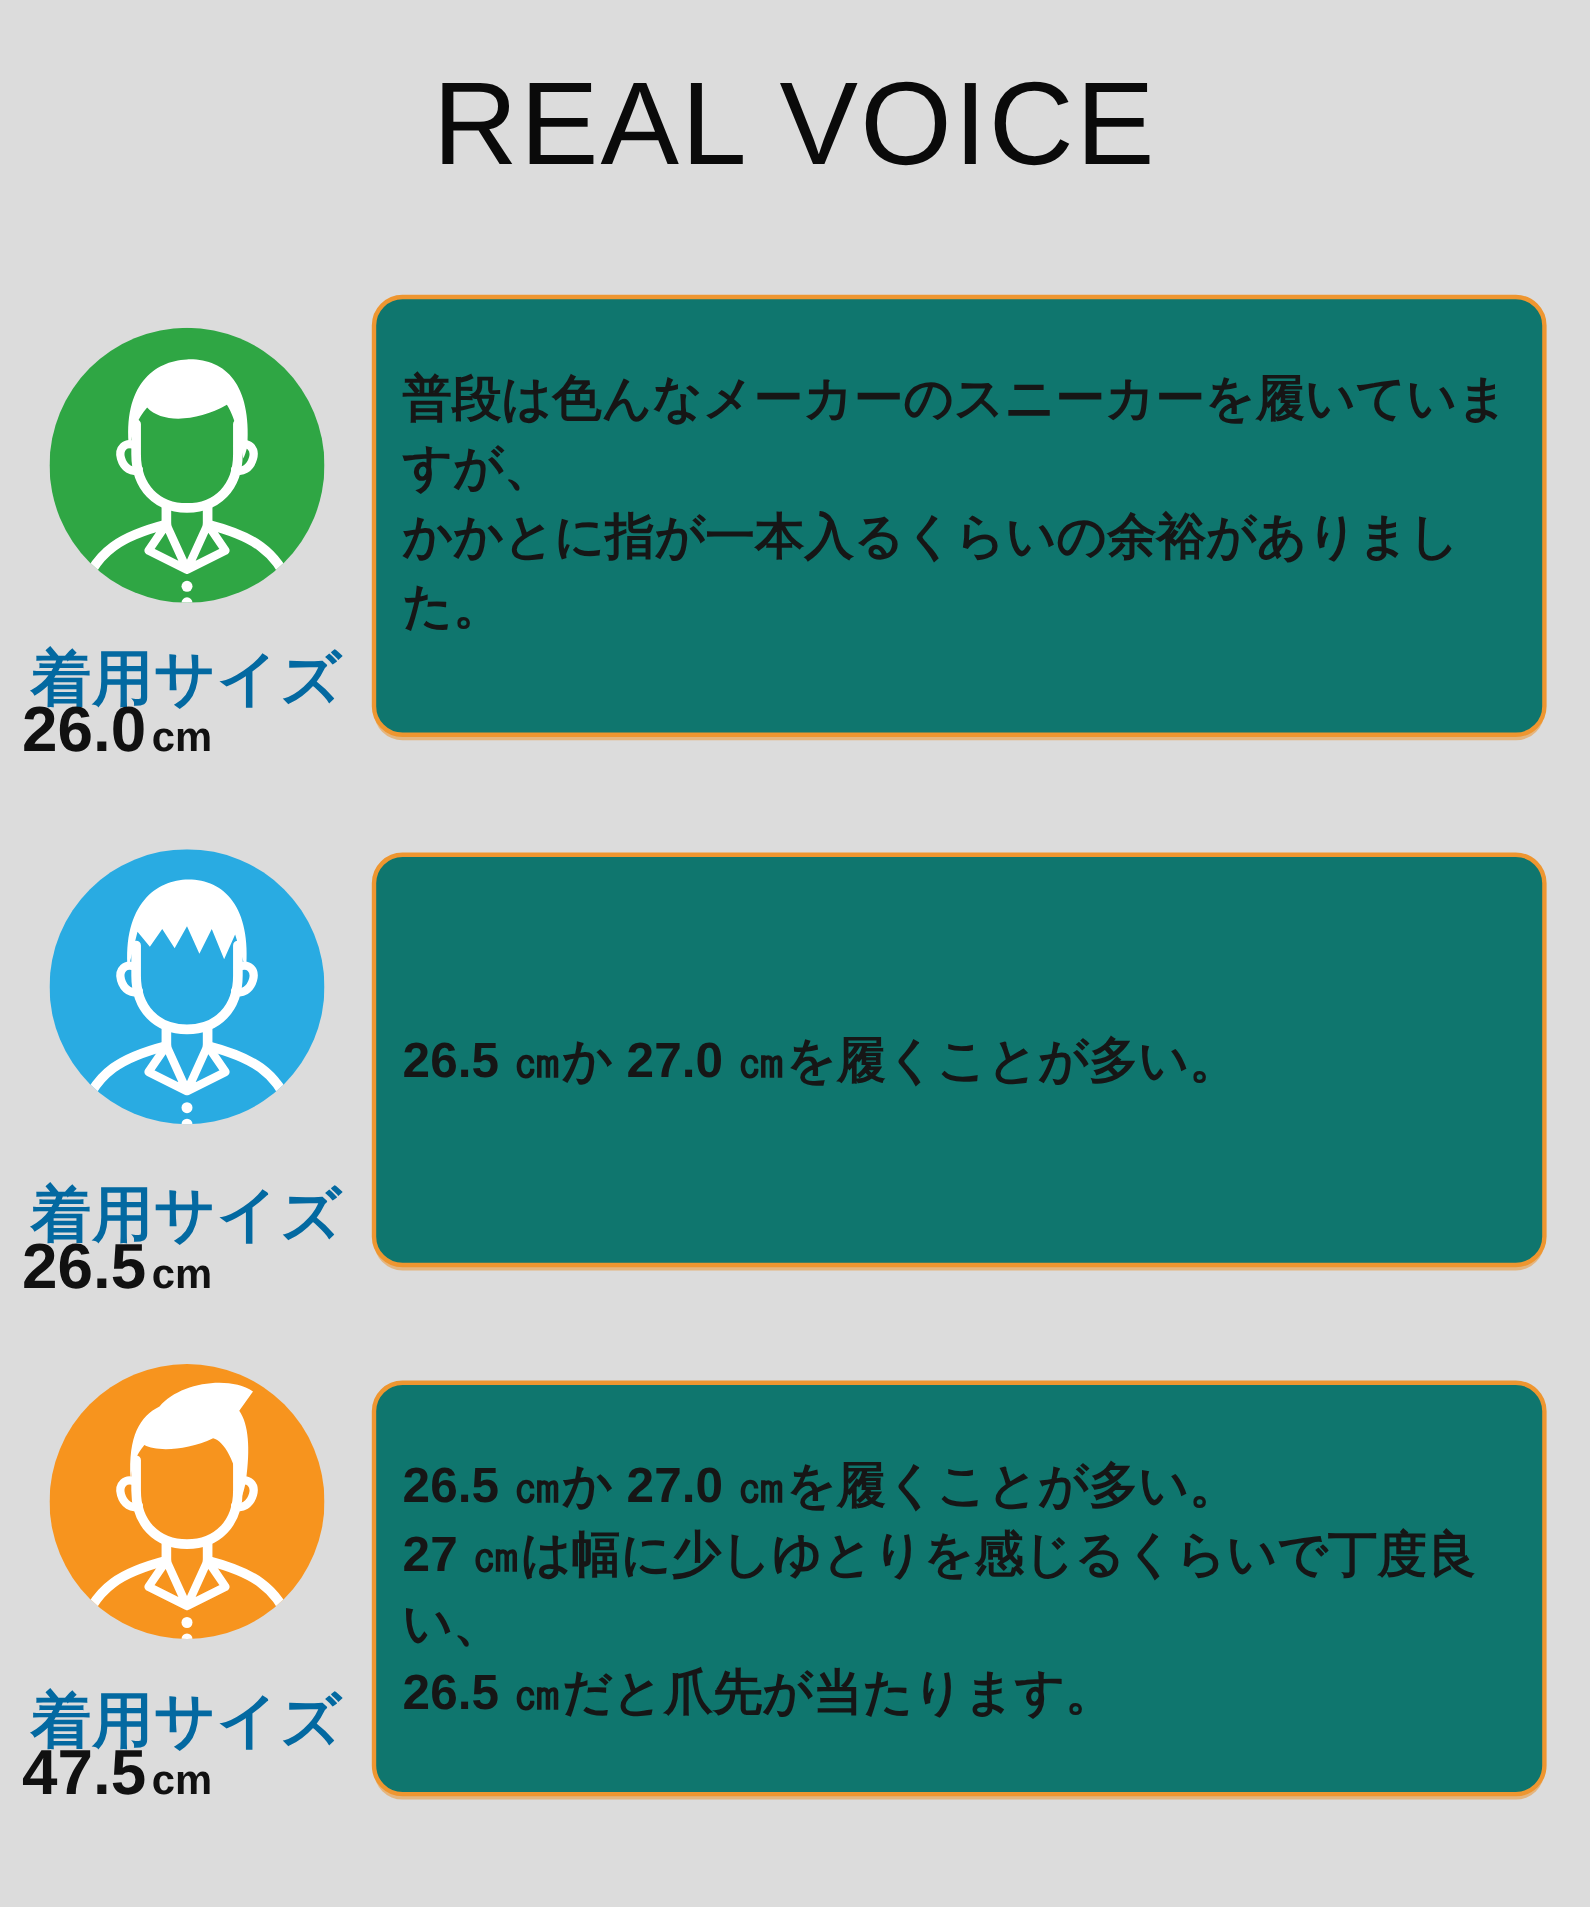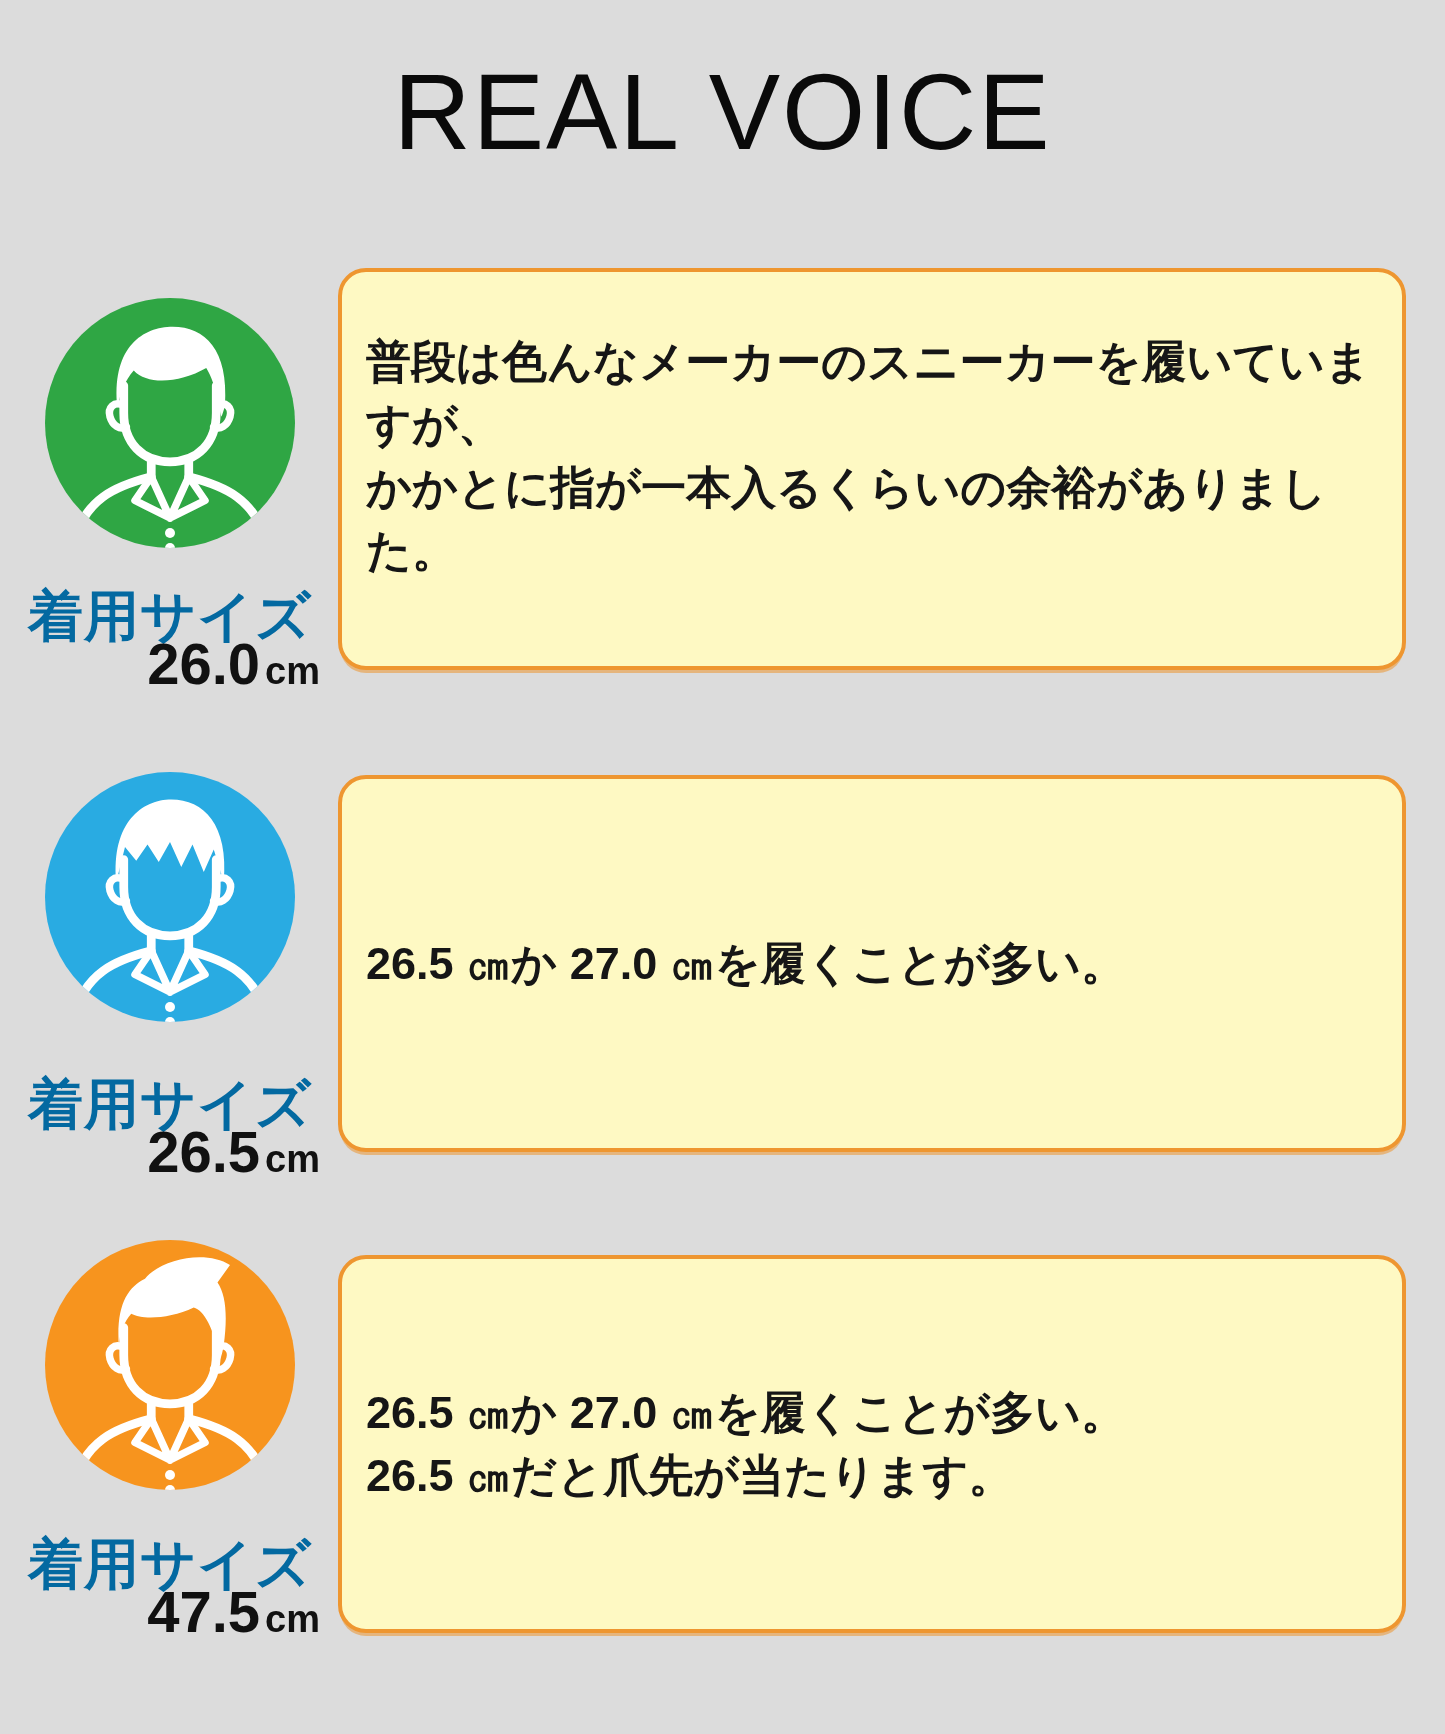--- a/index.html
+++ b/index.html
@@ -12,29 +12,29 @@
     font-size:107px;font-weight:normal;color:#0a0a0a;letter-spacing:2px;
   }
   .avatar{position:absolute;left:45px;width:250px;height:250px;}
   .a1{top:298px}.a2{top:772px}.a3{top:1240px}
   .sizelabel{
     position:absolute;left:20px;width:300px;text-align:center;
     font-size:55px;font-weight:bold;color:#0369a1;letter-spacing:1px;
   }
   .l1{top:580px}.l2{top:1068px}.l3{top:1528px}
   .sizeval{
-    position:absolute;left:20px;width:300px;text-align:right;
+    position:absolute;left:20px;width:300px;text-align:left;
     font-weight:bold;color:#111;
   }
   .v1{top:630px}.v2{top:1118px}.v3{top:1578px}
   .sizeval .num{font-size:58px;letter-spacing:0;}
   .sizeval .unit{font-size:38px;margin-left:5px;}
   .bubble{
     position:absolute;left:338px;width:1068px;box-sizing:border-box;
-    background:#fef9c3;border:4px solid #ee9630;border-radius:28px;
+    background:#0f766e;border:4px solid #ee9630;border-radius:28px;
     display:flex;flex-direction:column;justify-content:center;
     padding:20px 24px;box-shadow:0 5px 0 -2px rgba(236,150,48,.55);
   }
   .b1{top:268px;height:402px;padding-bottom:46px;}
   .b2{top:775px;height:377px;}
   .b3{top:1255px;height:378px;}
   .bubble p{margin:0;font-size:45px;line-height:63px;font-weight:bold;color:#161616;}
 </style>
 </head>
 <body>
@@ -122,16 +122,17 @@
         <path d="M59,84 C57,52 66,38 80,31 C94,14 130,8 148,20 L138,34 C145,44 146,62 143,84 C142,90 141,93 140,96 C135,70 127,56 119,54 C100,63 78,64 69,59 C63,66 60,74 59,84 Z" fill="#fff" stroke="none"></path>
       </g>
     </svg>
   </div>
   <div class="sizelabel l3">着用サイズ</div>
   <div class="sizeval v3">
     <span class="num">47.5</span><span class="unit">cm</span>
   </div>
   <div class="bubble b3">
     <p>26.5 ㎝か 27.0 ㎝を履くことが多い。</p>
+    <p>27 ㎝は幅に少しゆとりを感じるくらいで丁度良い、</p>
     <p>26.5 ㎝だと爪先が当たります。</p>
   </div>
 
 </div>
 
 </body></html>

